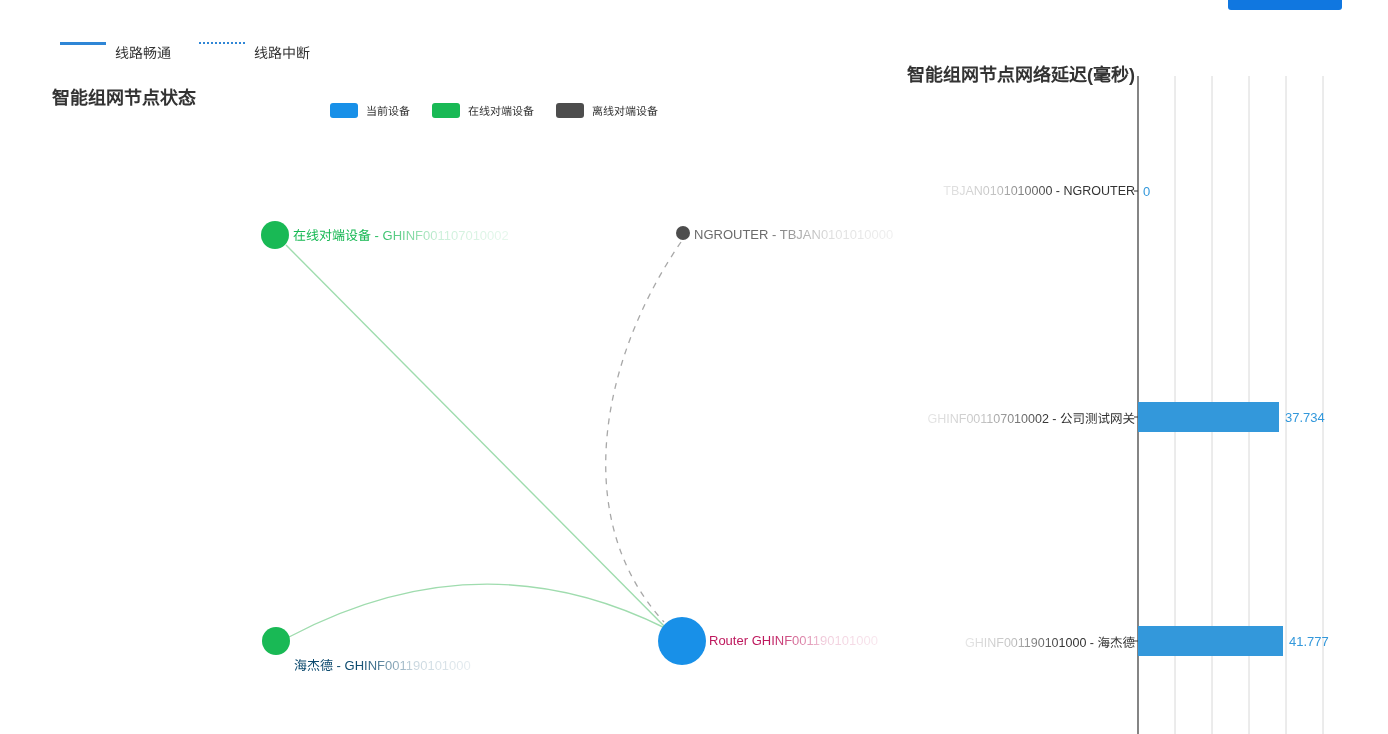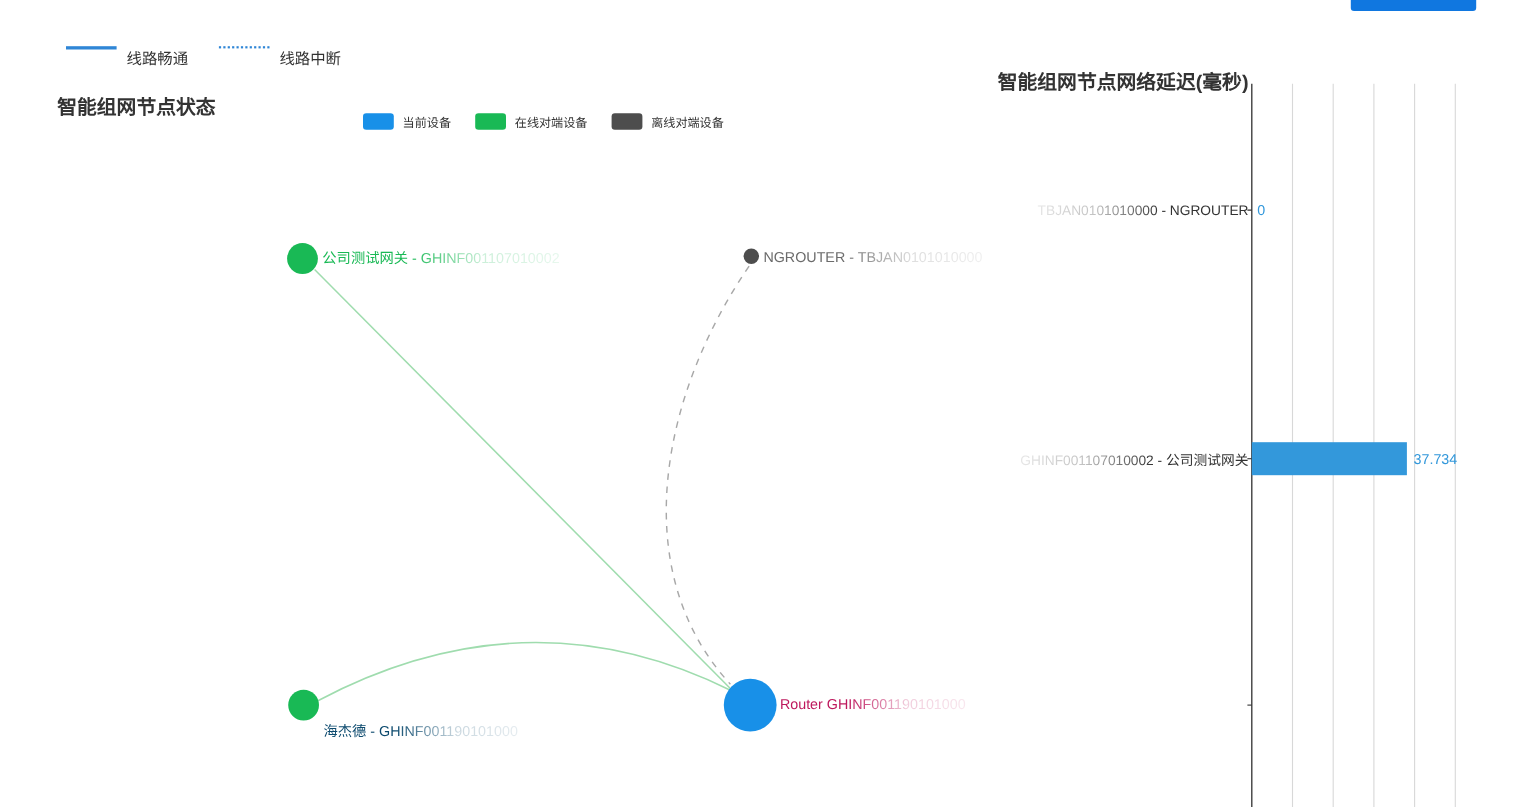--- a/index.html
+++ b/index.html
@@ -224,21 +224,21 @@
   <svg class="graph-svg" viewBox="0 0 900 734" xmlns="http://www.w3.org/2000/svg">
 
     <path d="M 286 245 Q 470 430 670 632" fill="none" stroke="#9fdcae" stroke-width="1.4"></path>
 
     <path d="M 289 637 Q 480 536 665 628" fill="none" stroke="#9fdcae" stroke-width="1.4"></path>
 
     <path d="M 681 242 C 600 360 570 520 664 622" fill="none" stroke="#a8a8a8" stroke-width="1.3" stroke-dasharray="6 6"></path>
   </svg>
 
   <div class="graph-node" style="left:275px; top:235px; width:28px; height:28px; background:#19b955;"></div>
-  <div class="graph-node-label" style="left:293px; top:234px; color:#19b955;">公司测试网关 - GHINF001107010002</div>
+  <div class="graph-node-label" style="left:293px; top:234px; color:#19b955;">在线对端设备 - GHINF001107010002</div>
 
   <div class="graph-node" style="left:683px; top:233px; width:14px; height:14px; background:#4d4d4d;"></div>
   <div class="graph-node-label" style="left:694px; top:234px; color:#6b6b6b;">NGROUTER - TBJAN0101010000</div>
 
   <div class="graph-node" style="left:276px; top:641px; width:28px; height:28px; background:#19b955;"></div>
   <div class="graph-node-label" style="left:294px; top:664px; color:#0c4a6e;">海杰德 - GHINF001190101000</div>
 
   <div class="graph-node" style="left:682px; top:641px; width:48px; height:48px; background:#1890e8;"></div>
   <div class="graph-node-label" style="left:709px; top:640px; color:#be185d;">Router GHINF001190101000</div>
 </div>
@@ -261,13 +261,18 @@
     <div class="bar-rect" style="width:0px;"></div>
     <div class="bar-value" style="left:243px;">0</div>
   </div>
 
   <div class="bar-row" style="top:341px;">
     <div class="bar-cat-label">GHINF001107010002 - 公司测试网关</div>
     <div class="bar-rect" style="width:141px;"></div>
     <div class="bar-value" style="left:385px;">37.734</div>
   </div>
 
+  <div class="bar-row" style="top:565px;">
+    <div class="bar-cat-label">GHINF001190101000 - 海杰德</div>
+    <div class="bar-rect" style="width:145px;"></div>
+    <div class="bar-value" style="left:389px;">41.777</div>
+  </div>
 </div>
 
 </body></html>

